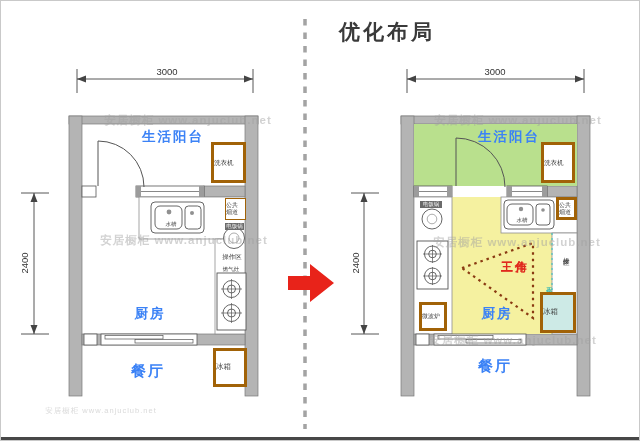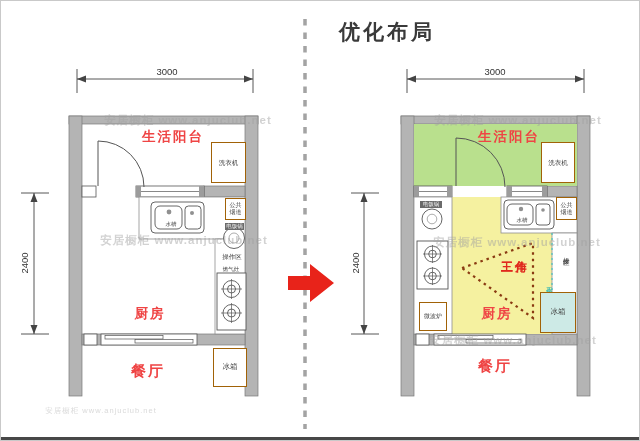--- a/index.html
+++ b/index.html
@@ -7,31 +7,31 @@
     position:relative;width:640px;height:441px;background:#ffffff;
     border:1px solid #c9c9c9;box-sizing:border-box;overflow:hidden;
     font-family:"Liberation Sans","DejaVu Sans",sans-serif;color:#444;
   }
   .layer{position:absolute;left:0;top:0;pointer-events:none;}
   .lbl{
     position:absolute;transform:translate(-50%,-50%);
     white-space:nowrap;color:#4a4a4a;line-height:1;
   }
   .title{font-size:21px;font-weight:600;color:#3a3a3a;letter-spacing:3px;}
-  .room{font-size:13.5px;font-weight:700;color:#ef4444;letter-spacing:2px;}
+  .room{font-size:13.5px;font-weight:700;color:#3b82f6;letter-spacing:2px;}
   .dim{font-size:9.5px;color:#333;}
   .dim.v{transform:translate(-50%,-50%) rotate(-90deg);}
   .tiny{font-size:6.5px;color:#3d3d3d;}
   .micro{font-size:5.5px;color:#3d3d3d;}
   .vert{writing-mode:vertical-rl;text-orientation:upright;letter-spacing:1px;line-height:1;}
   .wm{font-size:11.5px;color:rgba(160,160,160,0.48);letter-spacing:1px;font-weight:600;}
   .wm.foot{font-size:7.5px;color:rgba(185,185,185,0.55);font-weight:400;}
   .box{
-    position:absolute;background:#fff;border:1px solid #a16207;box-sizing:border-box;
-    display:flex;align-items:center;justify-content:center;text-align:center;
+    position:absolute;background:#fff;border:3px solid #a16207;box-sizing:border-box;
+    display:flex;align-items:center;text-align:center;
   }
   .box .t{font-size:6.5px;color:#3d3d3d;line-height:1.15;}
   .ribbon{
     position:absolute;background:#6b6b6b;display:flex;align-items:center;justify-content:center;
   }
   .ribbon .t{font-size:5.5px;color:#f2f2f2;line-height:1;}
   .tri-txt{font-size:12px;font-weight:700;color:#e02a1e;letter-spacing:2px;}
 </style>
 </head>
 <body>

